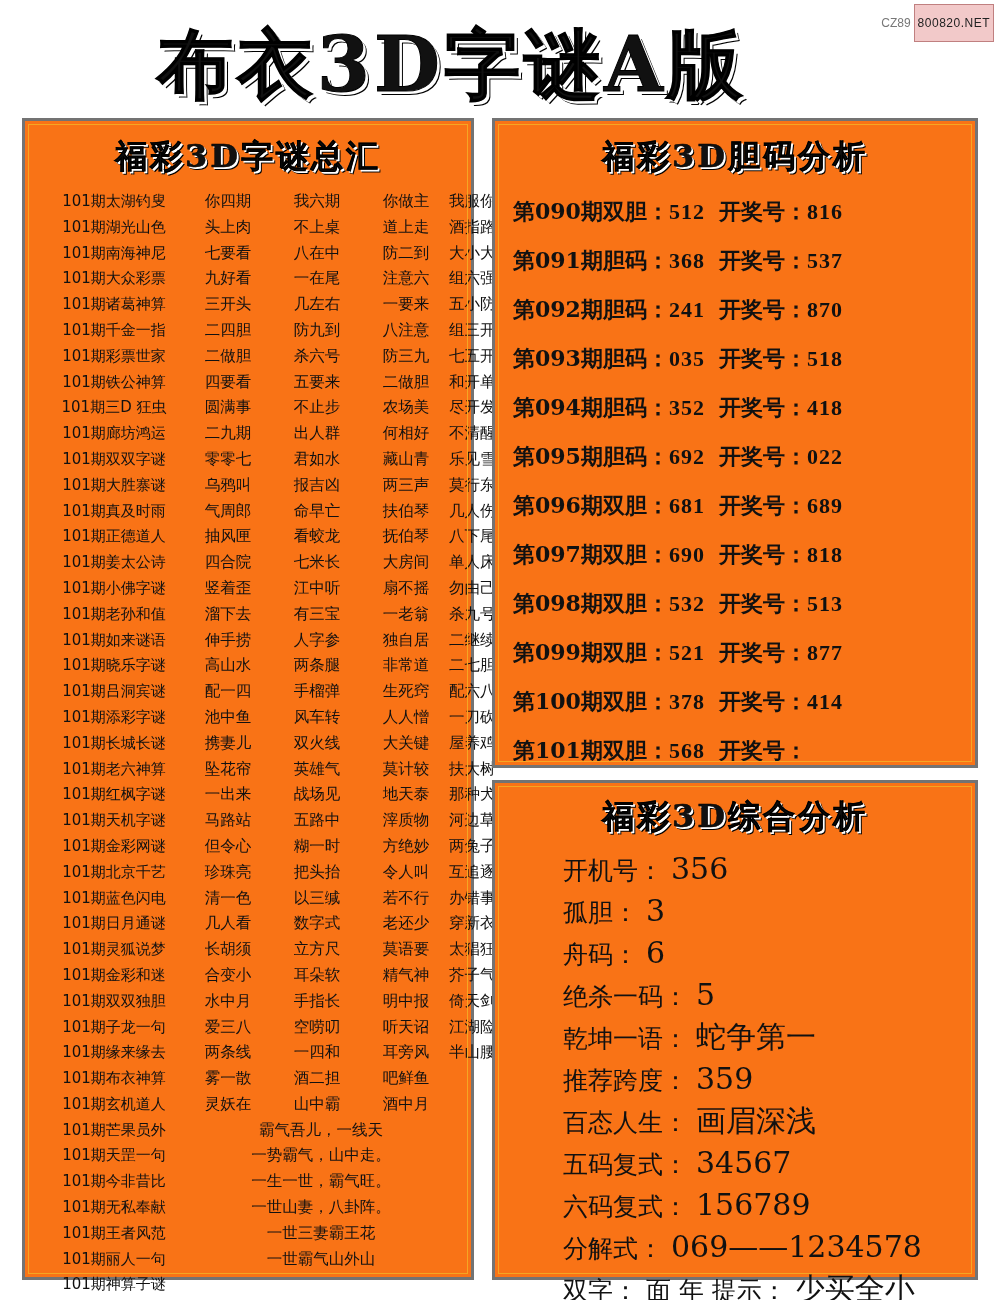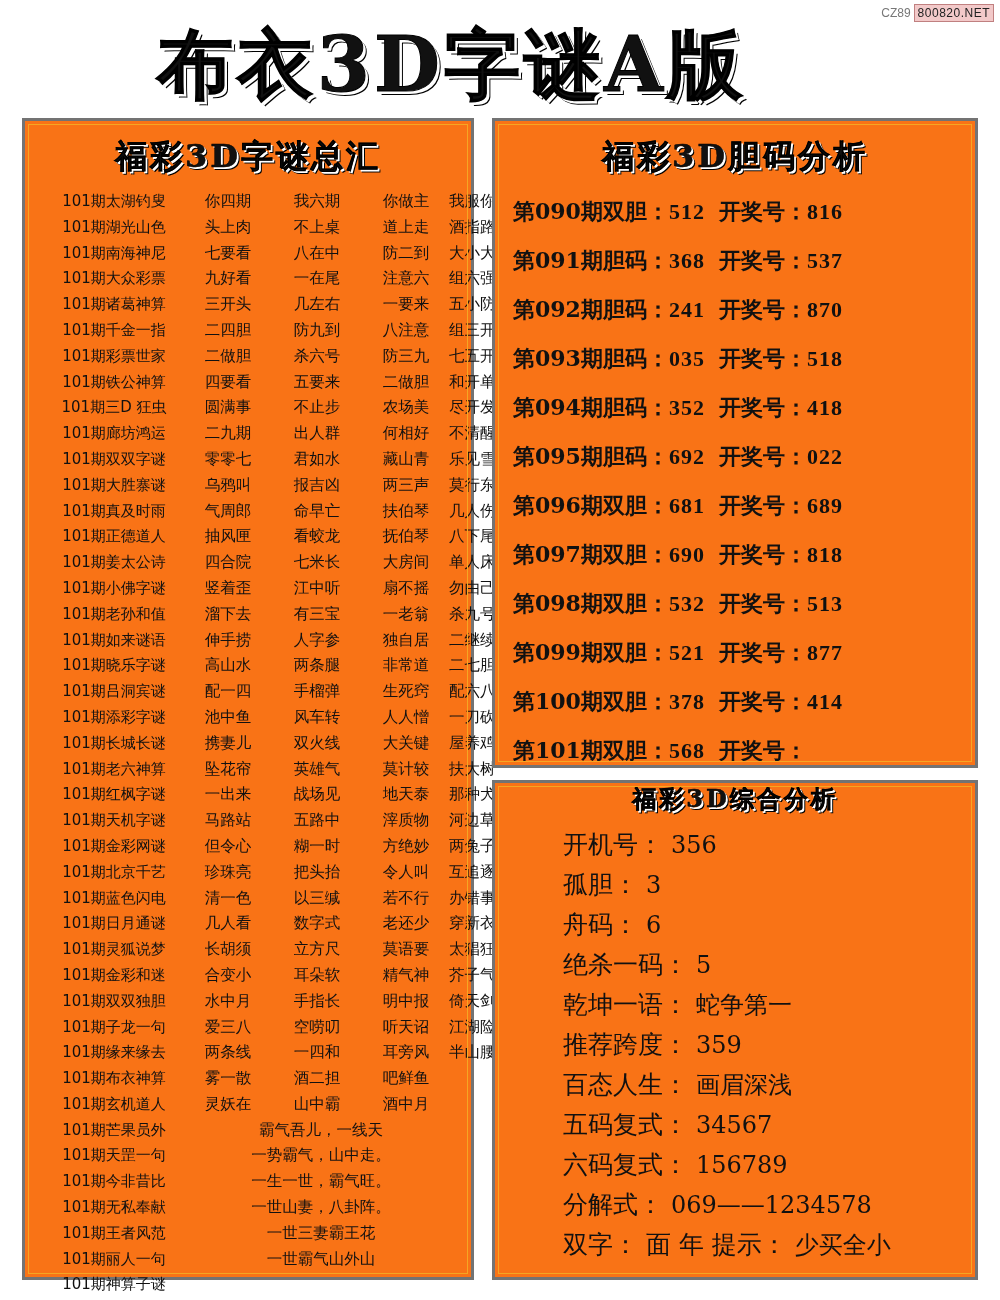--- a/index.html
+++ b/index.html
@@ -34,21 +34,21 @@
   }
   .watermark .cz {
     color: #777;
     margin-right: 3px;
     font-size: 12px;
   }
   .watermark .num {
     background: #f2c9c9;
     border: 1px solid #c08080;
     color: #222;
-    padding: 1px 3px;
+    padding: 11px 3px;
     font-size: 12px;
     letter-spacing: 0.5px;
   }
 
   
   .masthead {
     position: absolute;
     top: 20px;
     left: 0;
     width: 904px;
@@ -90,21 +90,21 @@
     text-align: center;
     font-family: "DejaVu Serif", "Liberation Serif", serif;
     font-weight: bold;
     color: #111;
     letter-spacing: 3px;
     text-shadow: 2px 2px 0 #ffffff, 3px 3px 0 #000000;
     -webkit-text-stroke: 0.5px #000;
   }
   #left-frame .panel-title { font-size: 32px; margin-top: 14px; }
   #right-top-frame .panel-title { font-size: 32px; margin-top: 14px; }
-  #right-bottom-frame .panel-title { font-size: 24px; }
+  #right-bottom-frame .panel-title { font-size: 32px; margin-top: 12px; }
 
   
   .riddle-list {
     margin-top: 10px;
     padding: 0 14px 0 18px;
   }
   .riddle-row {
     display: flex;
     align-items: baseline;
     font-size: 15.5px;
@@ -159,21 +159,21 @@
     display: flex;
     align-items: baseline;
     font-family: "DejaVu Serif", "Liberation Serif", serif;
     font-size: 25px;
     line-height: 40px;
     color: #111;
     white-space: nowrap;
   }
   .sum-row .k { font-weight: normal; }
   .sum-row .v { margin-left: 8px; }
-  .sum-row .v.big { font-size: 24px; }
+  .sum-row .v.big { font-size: 30px; }
 </style>
 </head>
 <body>
 
 <div class="page">
 
   <div class="watermark">
     <span class="cz">CZ89</span>
     <span class="num">800820.NET</span>
   </div>

